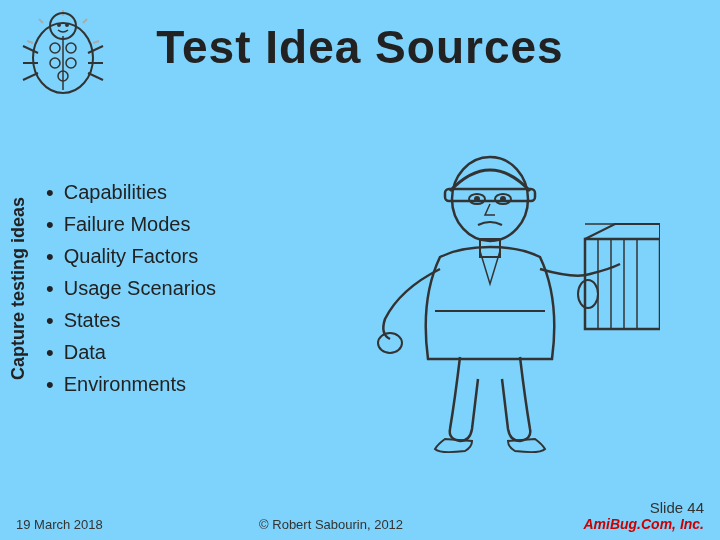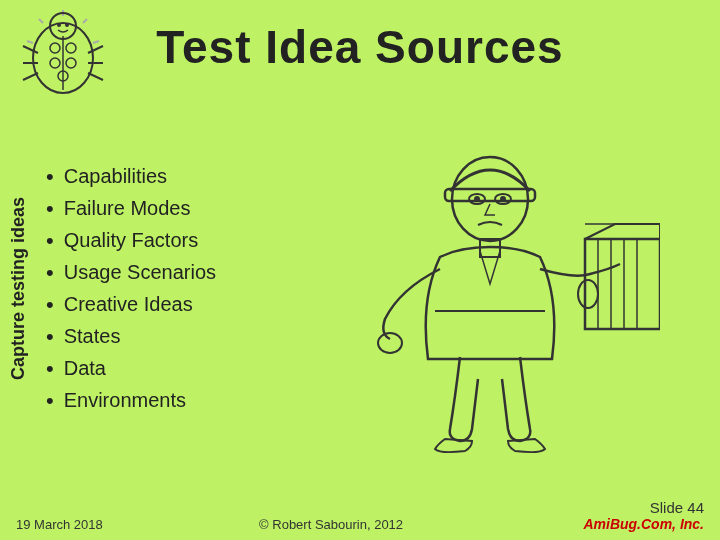--- a/index.html
+++ b/index.html
@@ -8,21 +8,21 @@
       height: 540px;
       overflow: hidden;
       background: #fff;
       font-family: Arial, sans-serif;
       position: relative;
     }
 
     .slide {
       width: 720px;
       height: 540px;
-      background: #bef264;
+      background: #7dd3fc;
       position: relative;
       display: flex;
       flex-direction: column;
     }
 
     .header {
       text-align: center;
       padding: 20px 20px 10px 20px;
     }
 
@@ -190,21 +190,20 @@
   <div class="content-area">
     <div class="left-section">
 
       <div class="sidebar-label">Capture testing ideas</div>
 
       <ul class="bullet-list" id="bullet-list-el">
       <li>Capabilities</li>
           <li>Failure Modes</li>
           <li>Quality Factors</li>
           <li>Usage Scenarios</li>
-          <li>Creative Ideas</li>
           <li>States</li>
           <li>Data</li>
           <li>Environments</li>
         </ul>
     </div>
 
     <div class="right-section">
       <svg class="illustration" viewBox="0 0 340 340" xmlns="http://www.w3.org/2000/svg">
 
         <ellipse cx="170" cy="80" rx="38" ry="42" fill="none" stroke="#333" stroke-width="2.5"></ellipse>

